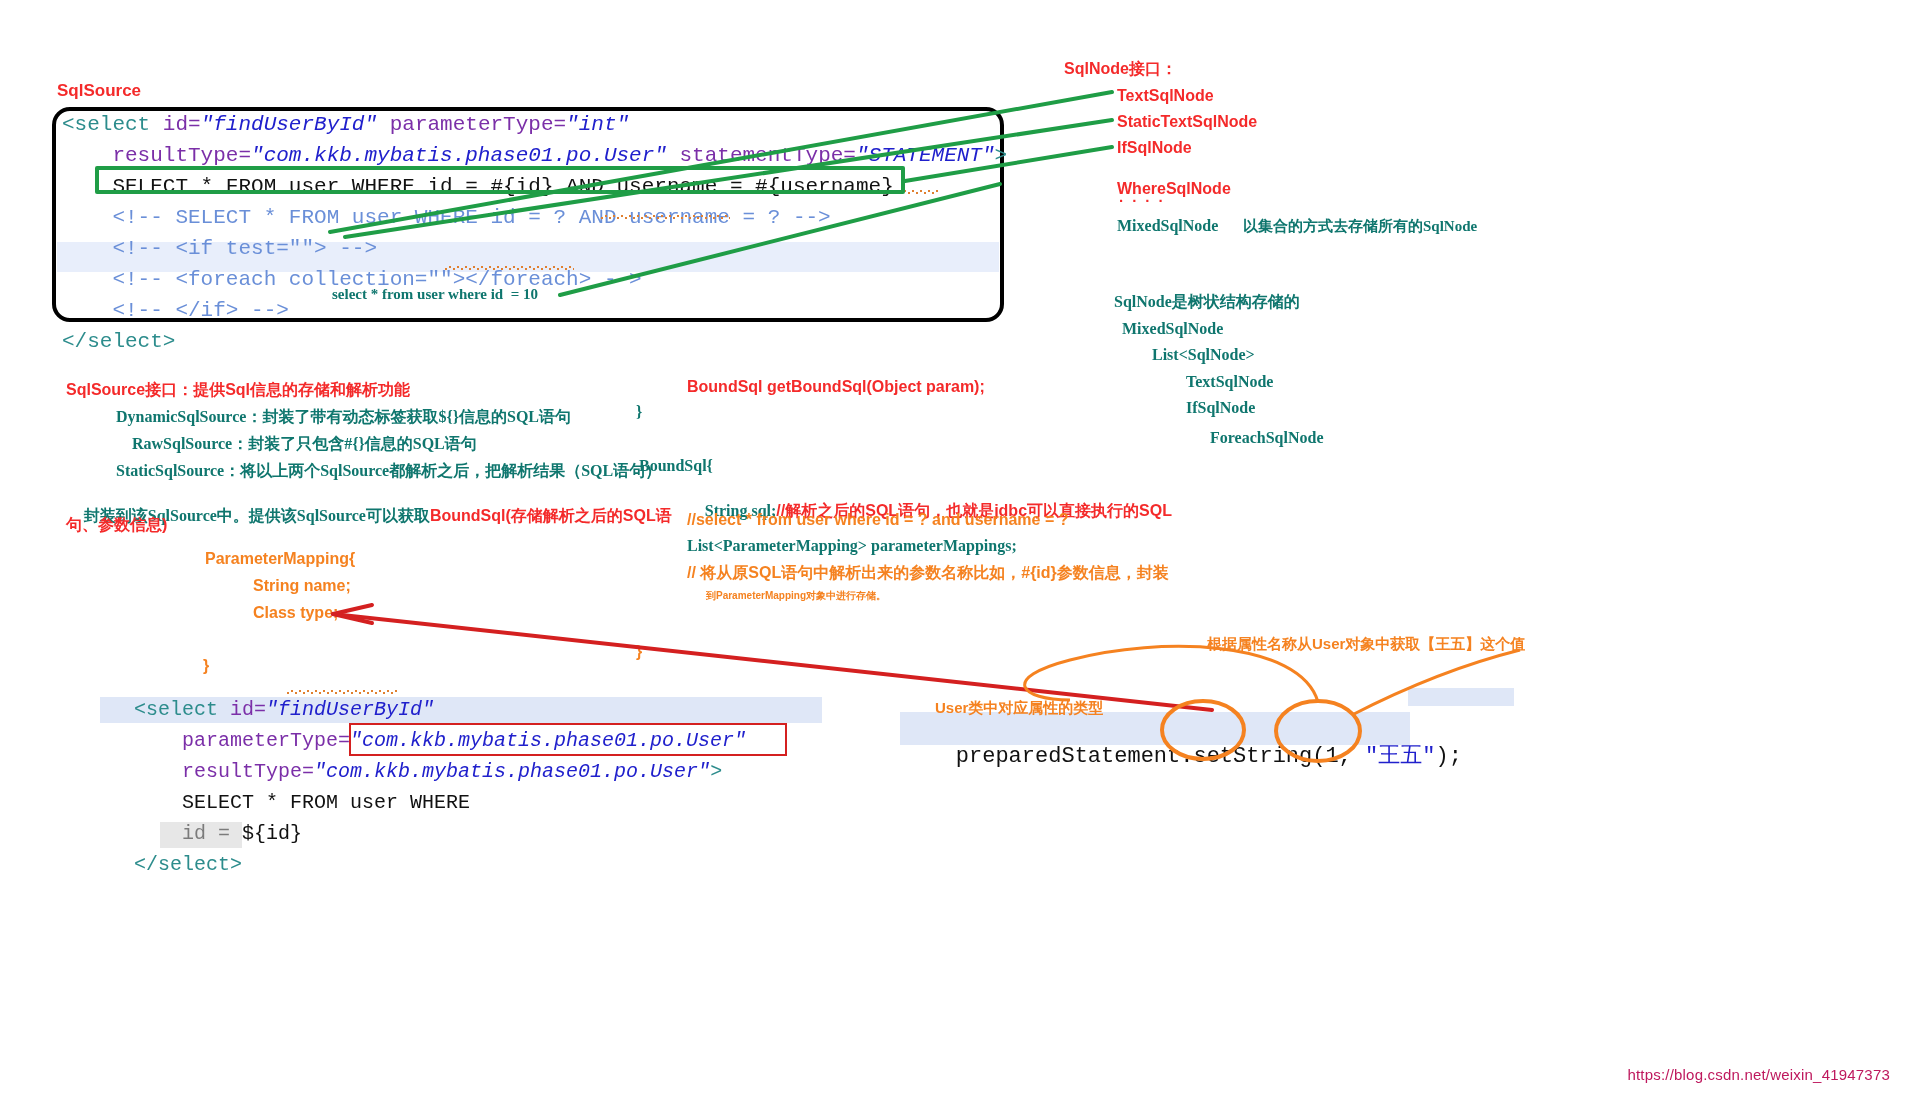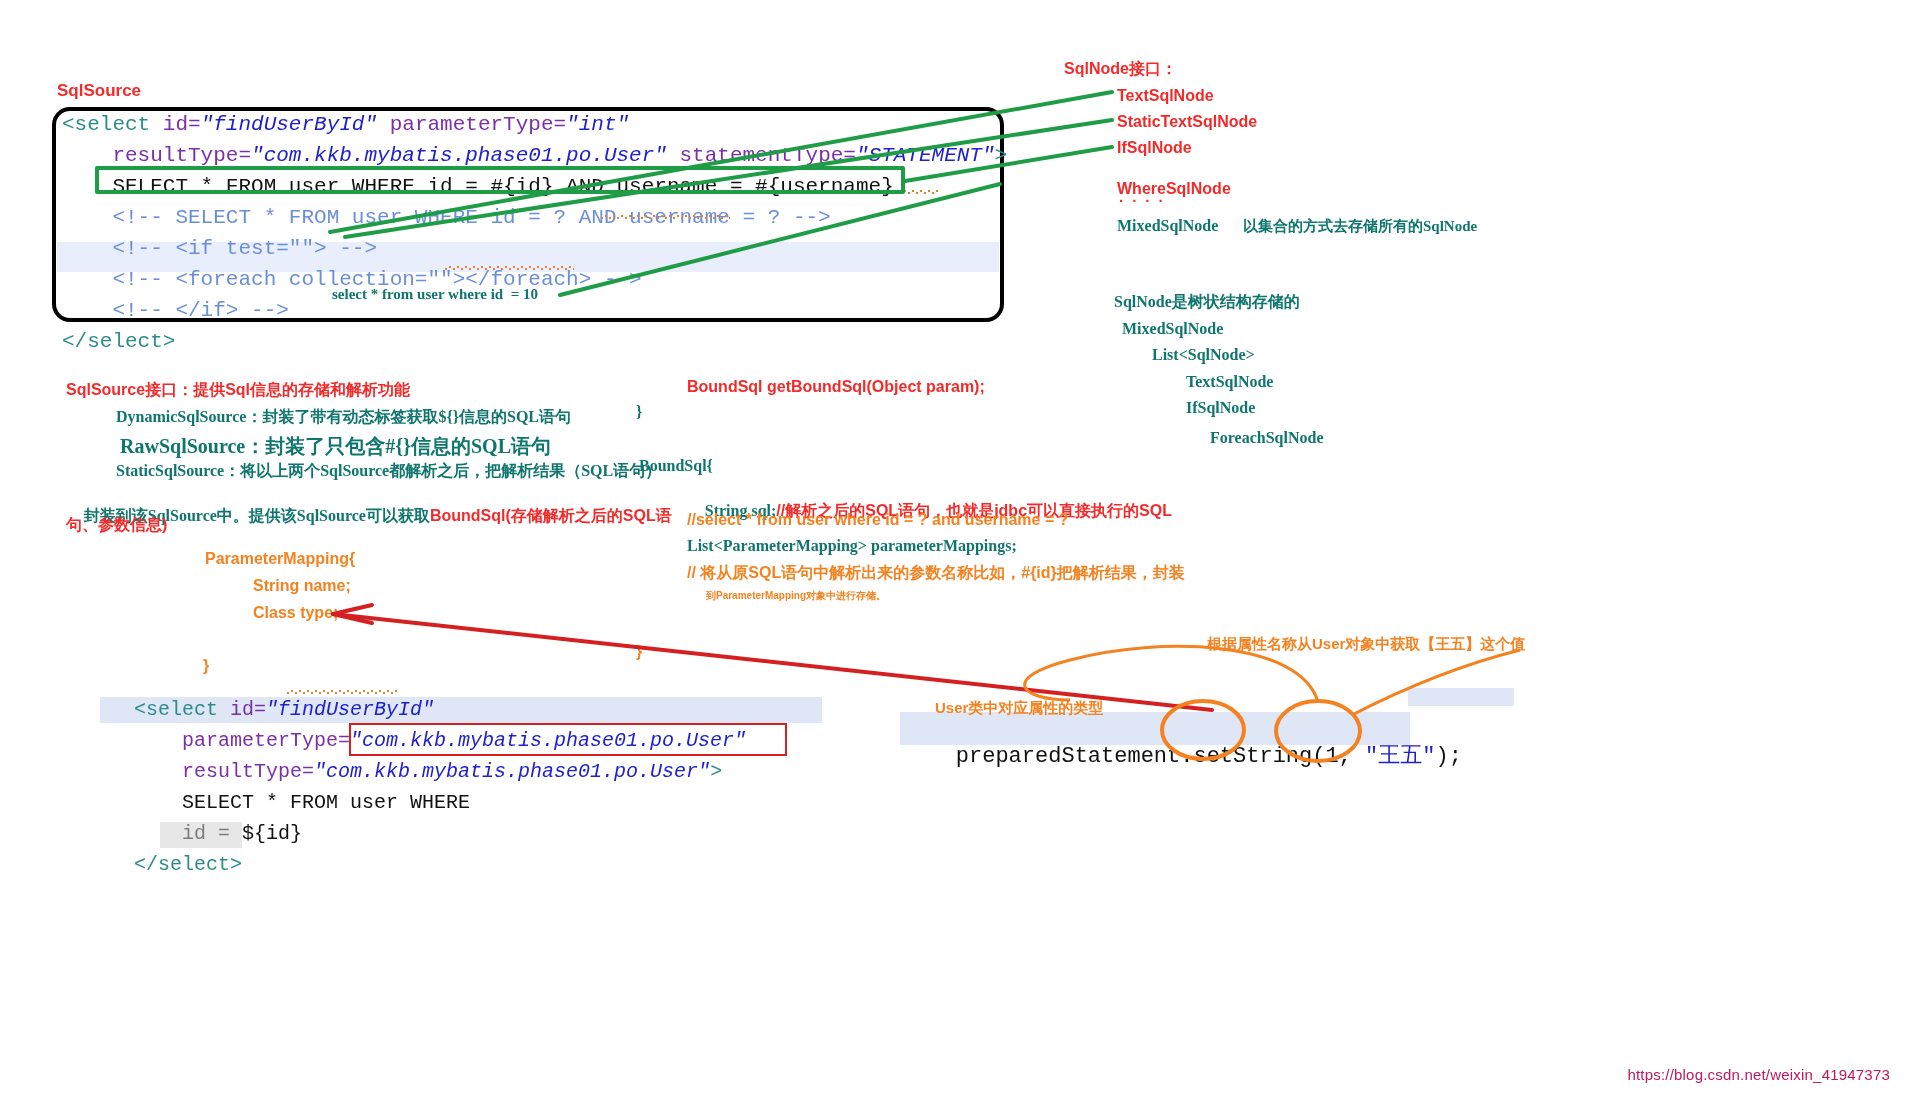--- a/index.html
+++ b/index.html
@@ -128,41 +128,41 @@
 
   <div class="ann green" style="left:1114px; top:293px; font-size:16px;">SqlNode是树状结构存储的</div>
   <div class="ann green" style="left:1122px; top:320px; font-size:16px;">MixedSqlNode</div>
   <div class="ann green" style="left:1152px; top:346px; font-size:16px;">List&lt;SqlNode&gt;</div>
   <div class="ann green" style="left:1186px; top:373px; font-size:16px;">TextSqlNode</div>
   <div class="ann green" style="left:1186px; top:399px; font-size:16px;">IfSqlNode</div>
   <div class="ann green" style="left:1210px; top:429px; font-size:16px;">ForeachSqlNode</div>
 
   <div class="ann red" style="left:66px; top:381px; font-size:16px;">SqlSource接口：提供Sql信息的存储和解析功能</div>
   <div class="ann green" style="left:116px; top:408px; font-size:16px;">DynamicSqlSource：封装了带有动态标签获取${}信息的SQL语句</div>
-  <div class="ann green" style="left:120px; top:435px; font-size:20px;">RawSqlSource：封装了只包含#{}信息的SQL语句</div>
+  <div class="ann green" style="left:132px; top:435px; font-size:16px;">RawSqlSource：封装了只包含#{}信息的SQL语句</div>
   <div class="ann green" style="left:116px; top:462px; font-size:16px;">StaticSqlSource：将以上两个SqlSource都解析之后，把解析结果（SQL语句）</div>
   <div class="ann" style="left:66px; top:489px; font-size:16px;">
     <span class="green">封装到该SqlSource中。提供该SqlSource可以获取</span><span class="red">BoundSql(存储解析之后的SQL语</span>
   </div>
   <div class="ann red" style="left:66px; top:516px; font-size:16px;">句、参数信息)</div>
 
   <div class="ann red" style="left:687px; top:378px; font-size:16px;">BoundSql getBoundSql(Object param);</div>
   <div class="ann green" style="left:636px; top:403px; font-size:16px;">}</div>
 
   <div class="ann green" style="left:639px; top:457px; font-size:16px;">BoundSql{</div>
 
   <div class="ann" style="left:687px; top:484px; font-size:16px;">
     <span class="green">String sql;</span><span class="red">//解析之后的SQL语句，也就是jdbc可以直接执行的SQL</span>
   </div>
 
   <div class="ann orange" style="left:687px; top:511px; font-size:16px;">//select * from user where id = ? and username = ?</div>
 
   <div class="ann green" style="left:687px; top:537px; font-size:16px;">List&lt;ParameterMapping&gt; parameterMappings;</div>
 
-  <div class="ann orange" style="left:687px; top:564px; font-size:16px;">// 将从原SQL语句中解析出来的参数名称比如，#{id}把解析结果，封装</div>
+  <div class="ann orange" style="left:687px; top:564px; font-size:16px;">// 将从原SQL语句中解析出来的参数名称比如，#{id}参数信息，封装</div>
   <div class="ann orange" style="left:706px; top:590px; font-size:10px;">到ParameterMapping对象中进行存储。</div>
 
   <div class="ann orange" style="left:636px; top:643px; font-size:16px;">}</div>
 
   <div class="ann orange" style="left:205px; top:550px; font-size:16px;">ParameterMapping{</div>
   <div class="ann orange" style="left:253px; top:577px; font-size:16px;">String name;</div>
   <div class="ann orange" style="left:253px; top:604px; font-size:16px;">Class type;</div>
   <div class="ann orange" style="left:203px; top:657px; font-size:16px;">}</div>
 
   <div class="sel-row" style="left:100px; top:697px; width:722px; height:26px;"></div>

